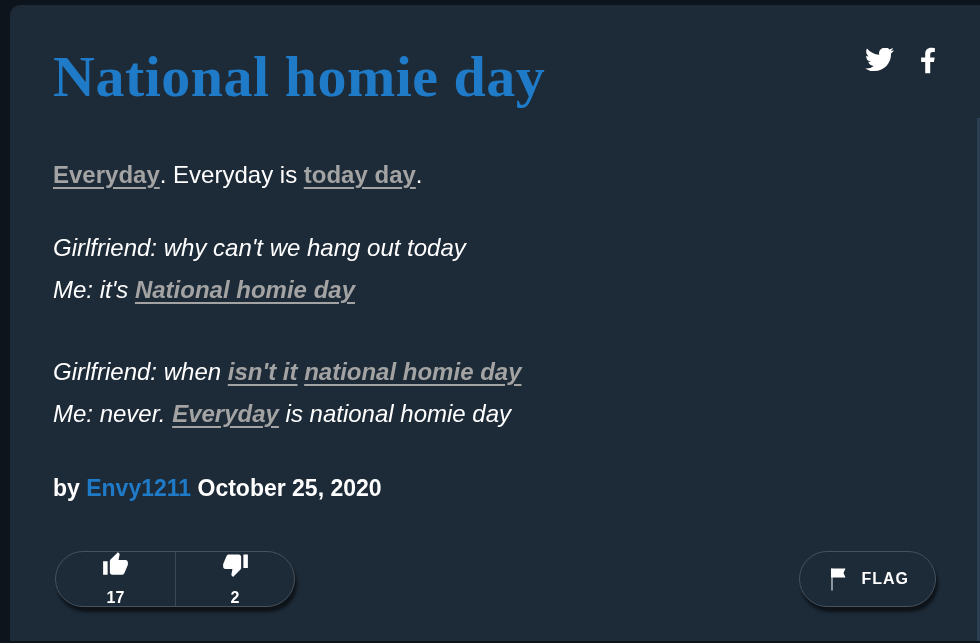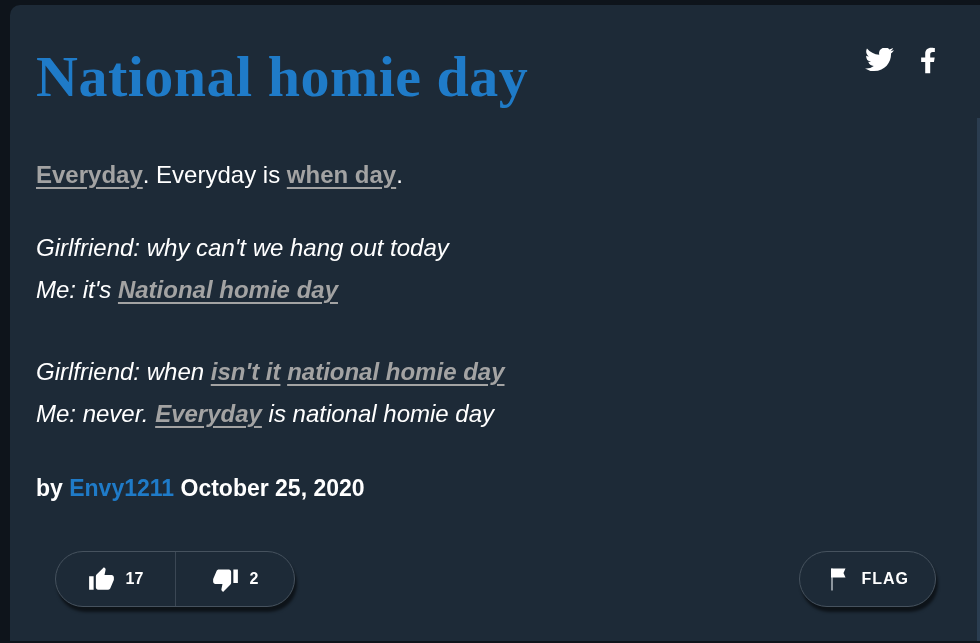--- a/index.html
+++ b/index.html
@@ -9,21 +9,21 @@
     background: #0e141b;
     position: relative;
     overflow: hidden;
     font-family: "Liberation Sans", "DejaVu Sans", sans-serif;
   }
   .card {
     position: absolute;
     left: 10px; top: 5px; right: 0; bottom: 2px;
     background: #1d2a37;
     border-top-left-radius: 10px;
-    padding: 40px 44px 0 26px;
+    padding: 40px 44px 0 43px;
   }
   .right-sliver {
     position: absolute;
     right: 0; top: 118px; bottom: 2px; width: 3px;
     background: #2b3d50;
     z-index: 5;
   }
   h1.def-title {
     margin: 0;
     font-family: "Liberation Serif", "DejaVu Serif", serif;
@@ -94,21 +94,21 @@
     border-radius: 28px;
     background: #1d2a37;
     box-shadow: 2px 5px 3px rgba(0,0,0,0.55);
   }
   .vote-half {
     width: 119px;
     display: flex;
     align-items: center;
     justify-content: center;
     gap: 11px;
-    background: none; border: none; cursor: pointer; padding: 0;
+    background: none; border: none; cursor: pointer; padding: 0; flex-direction: column;
   }
   .vote-half.down { border-left: 1px solid #3b4754; }
   .vote-count {
     color: #ffffff;
     font-weight: 700;
     font-size: 16px;
     font-family: "Liberation Sans", "DejaVu Sans", sans-serif;
   }
   .flag-pill {
     display: flex;
@@ -148,21 +148,21 @@
     <button>
       <span>
         <svg width="16" height="27" viewBox="0 0 320 512" fill="#ffffff">
           <path d="M279.14 288l14.22-92.66h-88.91v-60.13c0-25.35 12.42-50.06 52.24-50.06h40.42V6.26S260.43 0 225.36 0c-73.22 0-121.08 44.38-121.08 124.72v70.62H22.89V288h81.39v224h100.17V288z"></path>
         </svg>
       </span>
     </button>
   </div>
 
   <p class="definition">
-    <a class="word-link">Everyday</a><span>. Everyday is </span><a class="word-link">when day</a><span>.</span>
+    <a class="word-link">Everyday</a><span>. Everyday is </span><a class="word-link">today day</a><span>.</span>
   </p>
 
   <p class="example">
     <span>Girlfriend: why can't we hang out today</span><br>
     <span>Me: it's </span><a class="word-link">National homie day</a>
   </p>
 
   <p class="example second">
     <span>Girlfriend: when </span><a class="word-link">isn't it</a><span> </span><a class="word-link">national homie day</a><br>
     <span>Me: never. </span><a class="word-link">Everyday</a><span> is national homie day</span>

